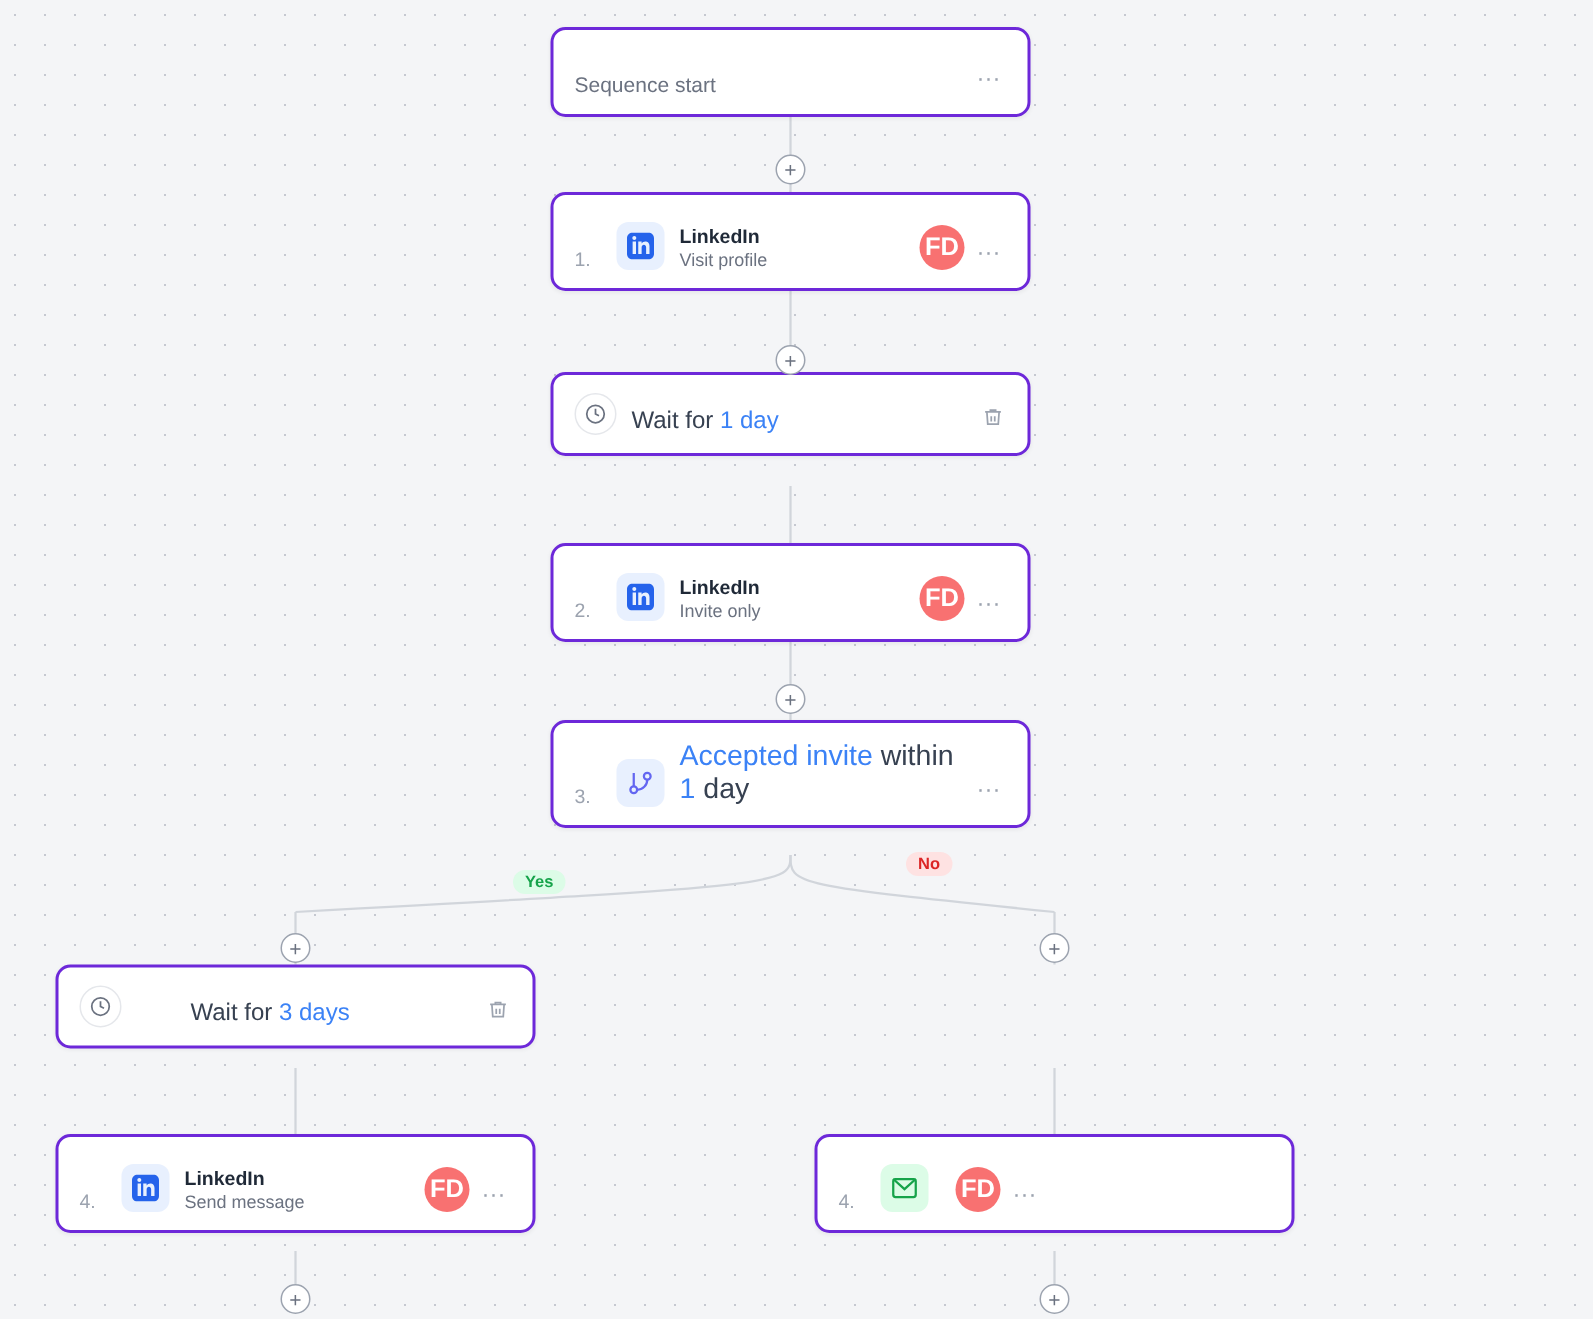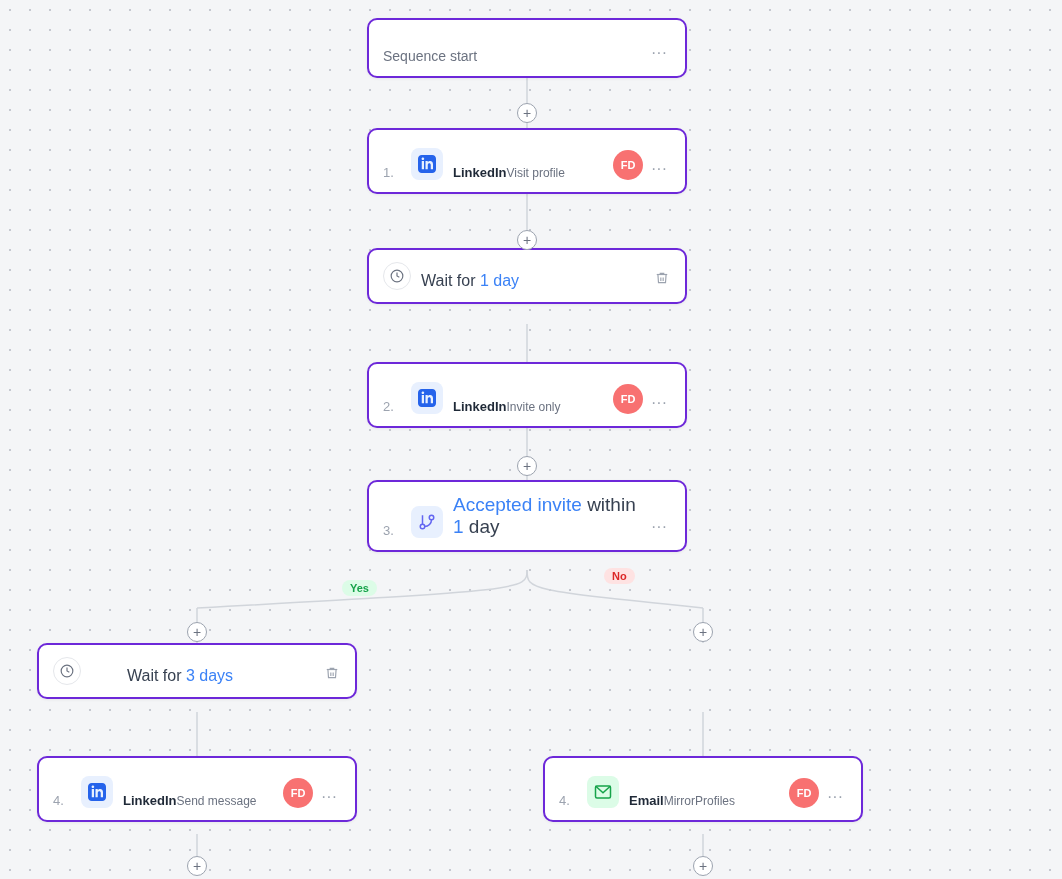--- a/index.html
+++ b/index.html
@@ -93,39 +93,39 @@
     }
     .branch-icon-bg {
       background: #e8f0fe;
     }
     .email-icon-bg {
       background: #dcfce7;
     }
     .step-info {
       flex: 1;
       display: flex;
-      flex-direction: row;
+      flex-direction: column;
     }
     .step-platform {
       font-size: 13px;
       font-weight: 600;
       color: #1f2937;
     }
     .step-action {
       font-size: 12px;
       color: #6b7280;
       margin-top: 1px;
     }
     .avatar {
       width: 30px;
       height: 30px;
       border-radius: 50%;
       background: #f87171;
       color: #fff;
-      font-size: 11px;
+      font-size: 17px;
       font-weight: 600;
       display: flex;
       align-items: center;
       justify-content: center;
       margin-left: 8px;
       flex-shrink: 0;
     }
     .more-btn {
       background: none;
       border: none;
@@ -361,21 +361,17 @@
 
 
   <div class="card step-card" style="left:543px; top:756px;">
     <span class="step-number">4.</span>
     <div class="step-icon email-icon-bg">
       <svg width="18" height="18" viewBox="0 0 24 24" fill="none" stroke="#16a34a" stroke-width="2">
         <rect x="2" y="4" width="20" height="16" rx="2"></rect>
           <polyline points="2 4 12 13 22 4"></polyline>
       </svg>
     </div>
-    <div class="step-info">
-      <span class="step-platform">Email</span>
-      <span class="step-action">MirrorProfiles</span>
-    </div>
     <div class="avatar">FD</div>
     <button class="more-btn">···</button>
   </div>
 
 </div>
 
 </body></html>

